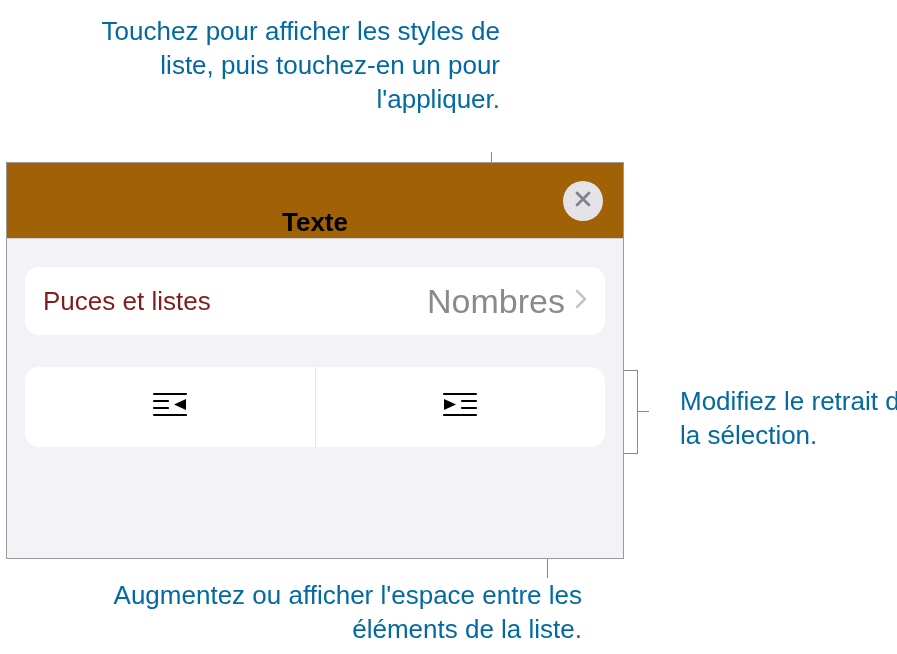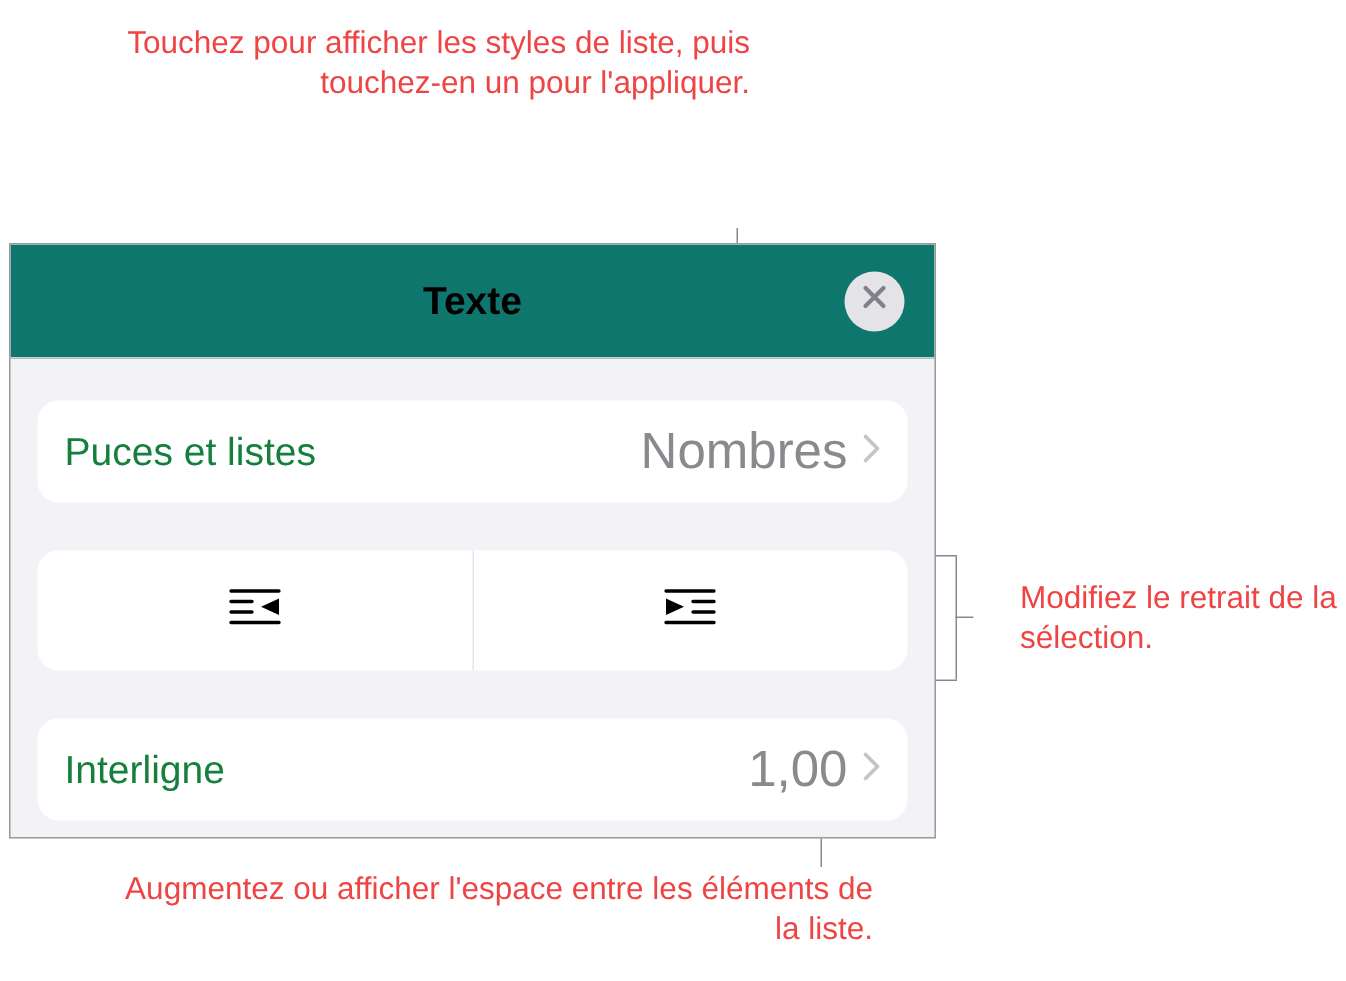--- a/index.html
+++ b/index.html
@@ -10,23 +10,23 @@
     body {
       font-family: -apple-system, BlinkMacSystemFont, "Helvetica Neue", Helvetica, Arial, sans-serif;
       background: #ffffff;
       width: 897px;
       height: 654px;
       position: relative;
       overflow: hidden;
     }
     .callout {
       position: absolute;
-      font-size: 21px;
+      font-size: 26px;
       line-height: 1.3;
-      color: #ef4444;
+      color: #0369a1;
     }
     .callout.top {
       top: 15px;
       left: 80px;
       width: 420px;
       text-align: right;
     }
     .callout.right {
       top: 385px;
       left: 680px;
@@ -85,23 +85,23 @@
       top: 162px;
       left: 6px;
       width: 618px;
       height: 397px;
       background: #f2f2f7;
       border: 1px solid #9a9a9a;
       overflow: hidden;
     }
     .panel-header {
       height: 76px;
-      background: #0f766e;
-      display: flex;
-      align-items: center;
+      background: #a16207;
+      display: flex;
+      align-items: flex-end;
       justify-content: center;
       position: relative;
       border-bottom: 1px solid #d0d0d4;
     }
     .panel-title {
       font-size: 26px;
       font-weight: 600;
       color: #000;
     }
     .close-btn {
@@ -130,21 +130,21 @@
       border-radius: 14px;
       height: 68px;
       display: flex;
       align-items: center;
       padding: 0 18px;
       margin-bottom: 32px;
       cursor: pointer;
     }
     .row-label {
       font-size: 26px;
-      color: #15803d;
+      color: #7f1d1d;
       flex: 1;
     }
     .row-value {
       font-size: 34px;
       color: #8a8a8e;
       margin-right: 10px;
     }
     .chevron svg {
       width: 12px;
       height: 20px;
@@ -231,24 +231,15 @@
             <line x1="8" y1="4" x2="40" y2="4" stroke="#000" stroke-width="2.2" stroke-linecap="round"></line>
             <line x1="26" y1="11" x2="40" y2="11" stroke="#000" stroke-width="2.2" stroke-linecap="round"></line>
             <line x1="26" y1="18" x2="40" y2="18" stroke="#000" stroke-width="2.2" stroke-linecap="round"></line>
             <line x1="8" y1="25" x2="40" y2="25" stroke="#000" stroke-width="2.2" stroke-linecap="round"></line>
             <path d="M8 9 L20 14.5 L8 20 Z" fill="#000"></path>
           </svg>
         </span>
       </div>
     </div>
 
-    <div class="row last">
-      <div class="row-label">Interligne</div>
-      <div class="row-value">1,00</div>
-      <span class="chevron">
-        <svg viewBox="0 0 12 20">
-            <path d="M2 2 L10 10 L2 18" stroke="#c5c5c9" stroke-width="2.5" stroke-linecap="round" stroke-linejoin="round" fill="none"></path>
-          </svg>
-      </span>
-    </div>
 
   </div>
 </div>
 
 </body></html>

